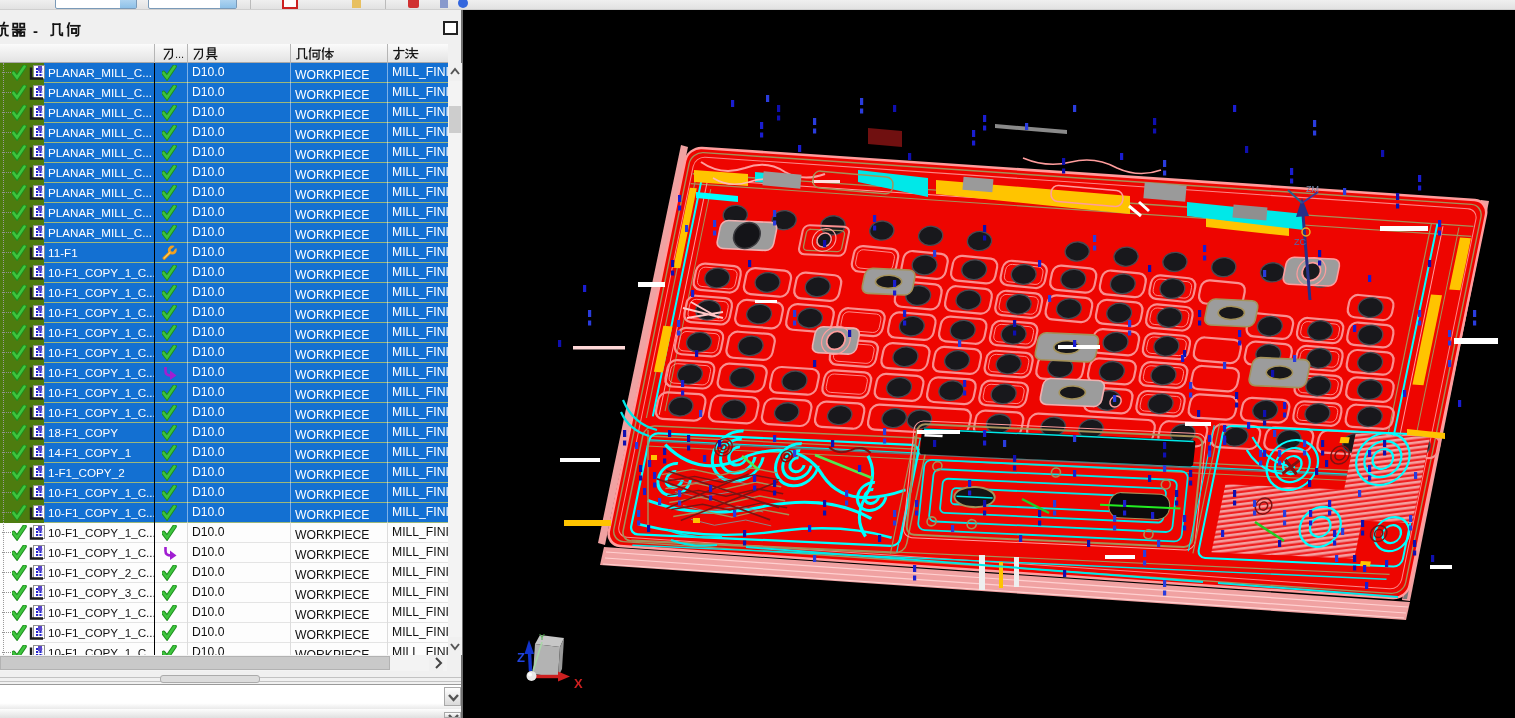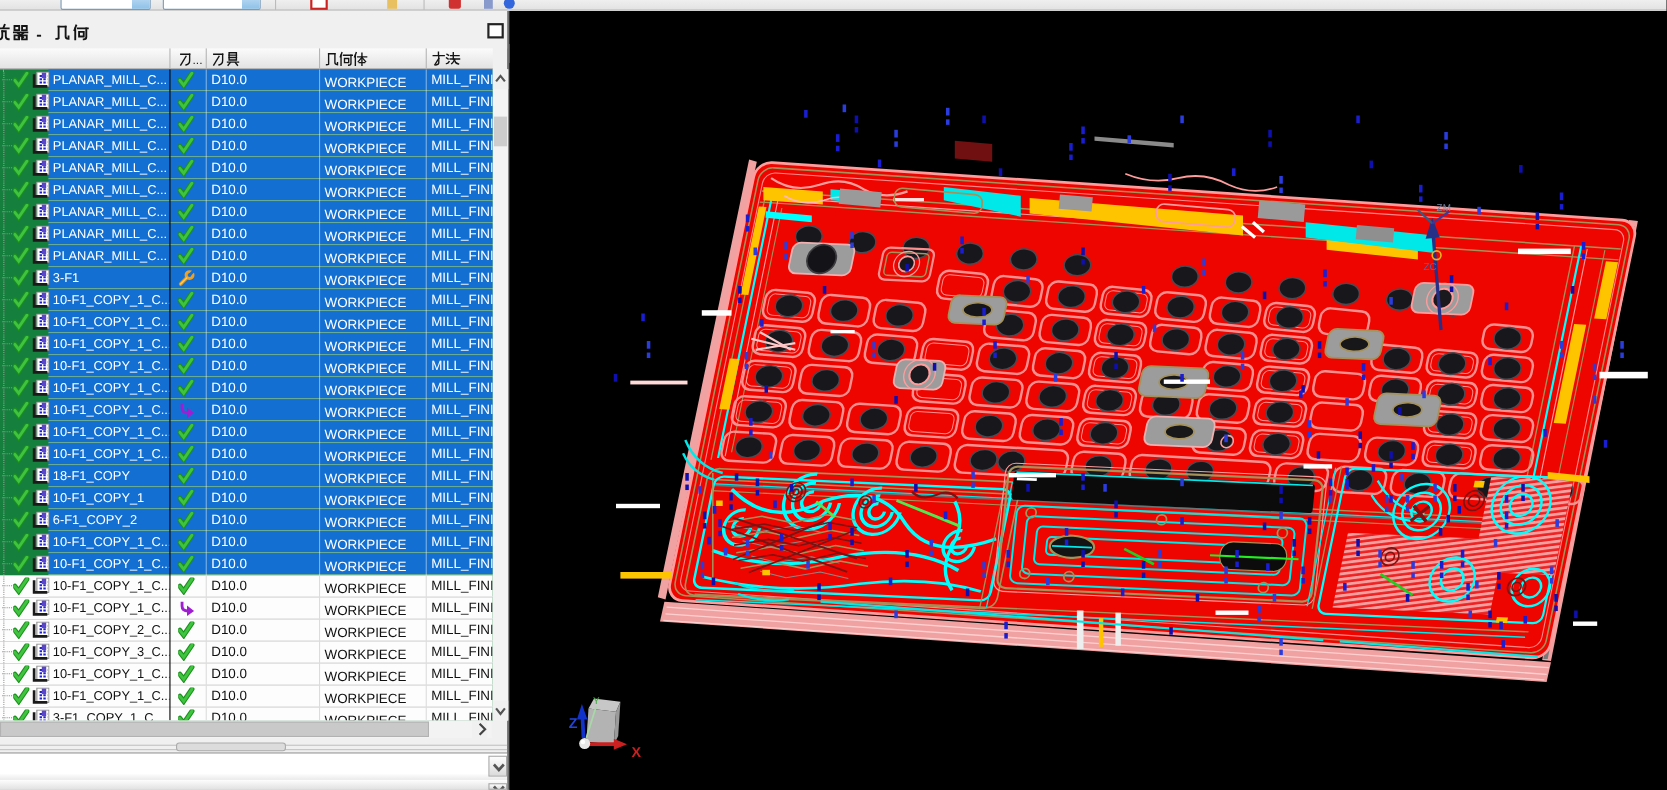--- a/index.html
+++ b/index.html
@@ -4,21 +4,21 @@
 html,body{width:1515px;height:718px;overflow:hidden;background:#000;font-family:"Liberation Sans",sans-serif}
 .abs{position:absolute}
 #toolbar{left:0;top:0;width:1515px;height:10px;background:linear-gradient(#efefef,#e2e2e2);border-bottom:1px solid #cfcfcf}
 .combo{position:absolute;top:-9px;height:18px;background:#fff;border:1px solid #7a9ab8;border-radius:2px}
 .combo .btn{position:absolute;right:0;top:0;width:16px;height:16px;background:linear-gradient(#cfe6f8,#8ec1e8)}
 #panel{left:0;top:10px;width:463px;height:708px;background:#f0f0f0;border-right:2px solid #6f6f6f}
 #ptitle{left:0;top:10px;width:461px;height:34px;background:#f0f0f0}
 #maxbox{left:443px;top:21px;width:15px;height:14px;background:#fff;border:2px solid #222}
 #phead{left:0;top:44px;width:448px;height:19px;background:linear-gradient(#fbfbfb,#e3e3e3);border-bottom:1px solid #a9a9a9}
 .hsep{position:absolute;top:0;width:1px;height:19px;background:#b5b5b5}
-#rowsclip{left:0;top:63px;width:448px;height:592px;overflow:hidden;background:#15803d}
+#rowsclip{left:0;top:63px;width:448px;height:592px;overflow:hidden;background:#4d7c0f}
 .row{position:absolute;left:0;width:448px;height:20px}
 .hl{position:absolute;left:44px;top:0;right:0;height:19px}
 .row.sel .hl{background:#1370d2}
 .row .nm{position:absolute;left:48px;top:0;width:106px;height:19px;line-height:19px;font-size:11.7px;color:#111;white-space:nowrap;overflow:hidden}
 .row.sel .nm{color:#fff}
 .row .c3{position:absolute;left:192px;top:0;height:19px;line-height:19px;font-size:12.2px;color:#111}
 .row .c4{position:absolute;left:295px;top:3px;height:19px;line-height:19px;font-size:12.2px;color:#111}
   .row .c5{position:absolute;left:392px;top:0;width:56px;height:19px;line-height:19px;font-size:12.2px;color:#111;overflow:hidden;white-space:nowrap}
 .row.sel .c3,.row.sel .c4,.row.sel .c5{color:#fff}
 .rsep{position:absolute;left:44px;right:0;bottom:0;height:1px}
@@ -315,21 +315,21 @@
       </div>
       <div class="row sel" style="top:180px">
         <div class="hl"></div>
         <div class="dots"></div>
         <svg class="icw" style="left:12px" width="15" height="16">
           <use href="#chk"></use>
         </svg>
         <svg class="icw" style="left:29px" width="16" height="15">
           <use href="#opic"></use>
         </svg>
-        <div class="nm">3-F1</div>
+        <div class="nm">11-F1</div>
         <svg class="icw" style="left:162px" width="16" height="16">
           <use href="#wrn"></use>
         </svg>
         <div class="c3">D10.0</div>
         <div class="c4">WORKPIECE</div>
         <div class="c5">MILL_FINISH</div>
         <div class="rsep"></div>
       </div>
       <div class="row sel" style="top:200px">
         <div class="hl"></div>
@@ -495,39 +495,39 @@
       </div>
       <div class="row sel" style="top:380px">
         <div class="hl"></div>
         <div class="dots"></div>
         <svg class="icw" style="left:12px" width="15" height="16">
           <use href="#chk"></use>
         </svg>
         <svg class="icw" style="left:29px" width="16" height="15">
           <use href="#opic"></use>
         </svg>
-        <div class="nm">10-F1_COPY_1</div>
+        <div class="nm">14-F1_COPY_1</div>
         <svg class="icw" style="left:162px" width="16" height="16">
           <use href="#chk"></use>
         </svg>
         <div class="c3">D10.0</div>
         <div class="c4">WORKPIECE</div>
         <div class="c5">MILL_FINISH</div>
         <div class="rsep"></div>
       </div>
       <div class="row sel" style="top:400px">
         <div class="hl"></div>
         <div class="dots"></div>
         <svg class="icw" style="left:12px" width="15" height="16">
           <use href="#chk"></use>
         </svg>
         <svg class="icw" style="left:29px" width="16" height="15">
           <use href="#opic"></use>
         </svg>
-        <div class="nm">6-F1_COPY_2</div>
+        <div class="nm">1-F1_COPY_2</div>
         <svg class="icw" style="left:162px" width="16" height="16">
           <use href="#chk"></use>
         </svg>
         <div class="c3">D10.0</div>
         <div class="c4">WORKPIECE</div>
         <div class="c5">MILL_FINISH</div>
         <div class="rsep"></div>
       </div>
       <div class="row sel" style="top:420px">
         <div class="hl"></div>
@@ -675,21 +675,21 @@
       </div>
       <div class="row wht" style="top:580px">
         <div class="hl"></div>
         <div class="dots"></div>
         <svg class="icw" style="left:12px" width="15" height="16">
           <use href="#chk"></use>
         </svg>
         <svg class="icw" style="left:29px" width="16" height="15">
           <use href="#opic"></use>
         </svg>
-        <div class="nm">3-F1_COPY_1_C</div>
+        <div class="nm">10-F1_COPY_1_C</div>
         <svg class="icw" style="left:162px" width="16" height="16">
           <use href="#chk"></use>
         </svg>
         <div class="c3">D10.0</div>
         <div class="c4">WORKPIECE</div>
         <div class="c5">MILL_FINISH</div>
       </div>
     </div>
     <div class="vline" style="left:154px;top:0;height:592px;background:#000"></div>
     <div class="vline" style="left:187px;top:0;height:460px;background:rgba(255,255,255,.45)"></div>

